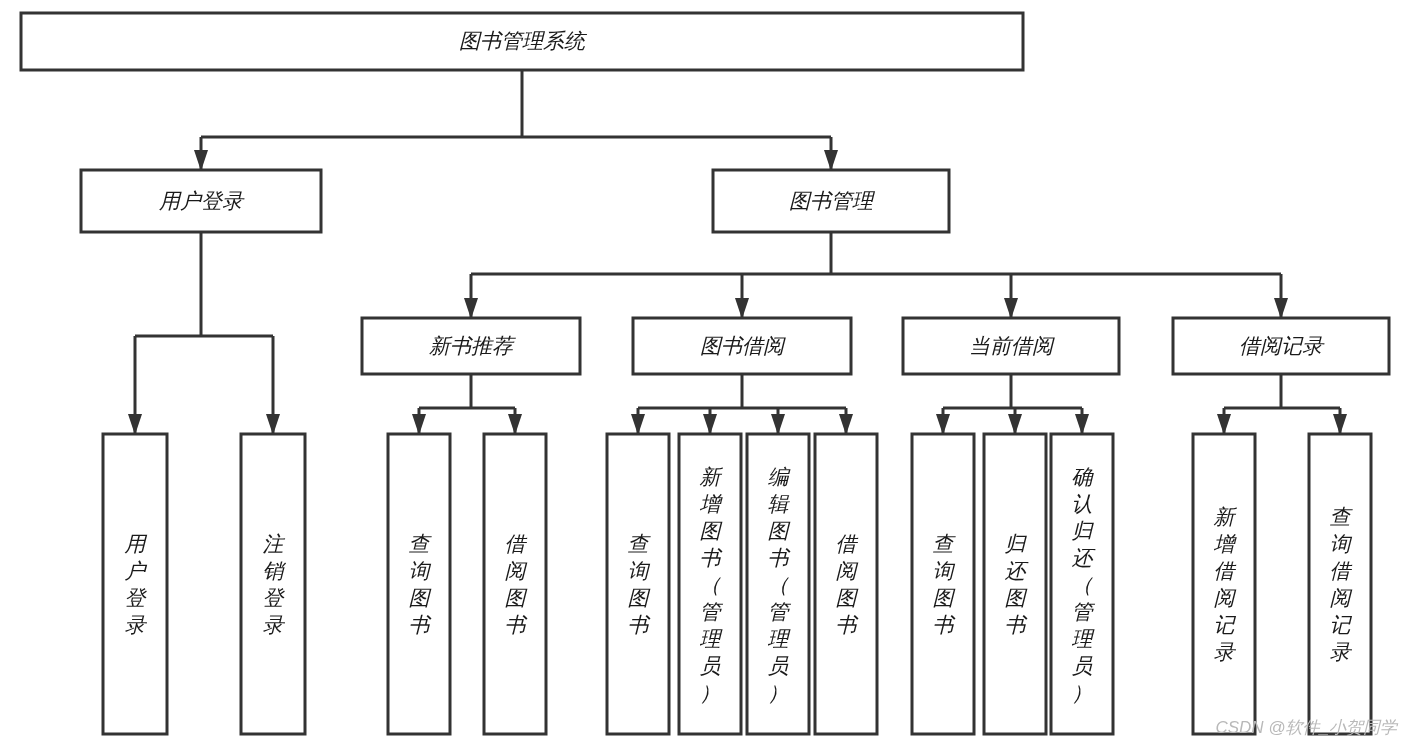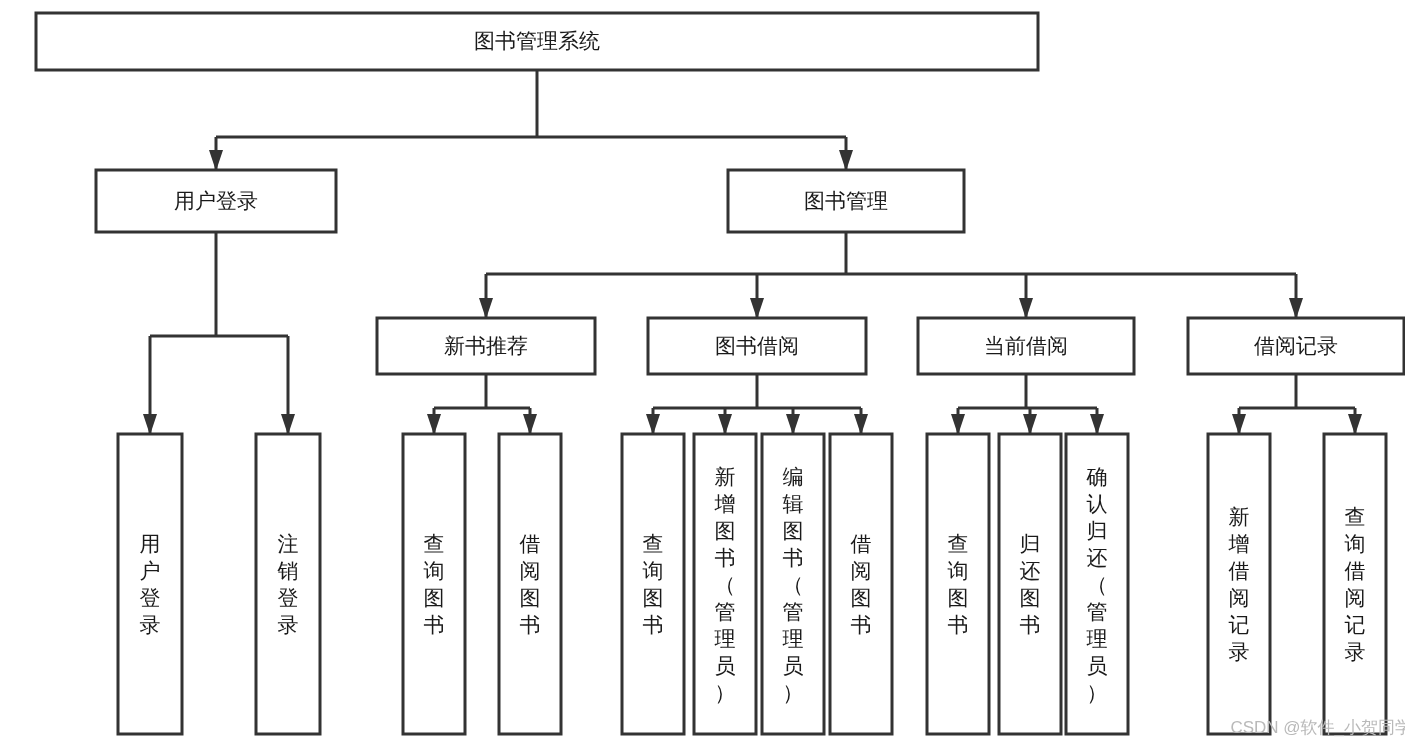--- a/index.html
+++ b/index.html
@@ -9,24 +9,25 @@
   }
   body {
     width: 1405px;
     height: 747px;
     font-family: "Liberation Sans", "DejaVu Sans", sans-serif;
     overflow: hidden;
     position: relative;
   }
   #diagram-root {
     position: absolute;
-    left: 16px;
+    left: 1px;
     top: 0;
     width: 1129px;
     height: 747px;
+    font-style: italic;
   }
   svg.flow {
     display: block;
     width: 1405px;
     height: 747px;
   }
   .node-rect {
     fill: #ffffff;
     stroke: #333333;
     stroke-width: 3;

